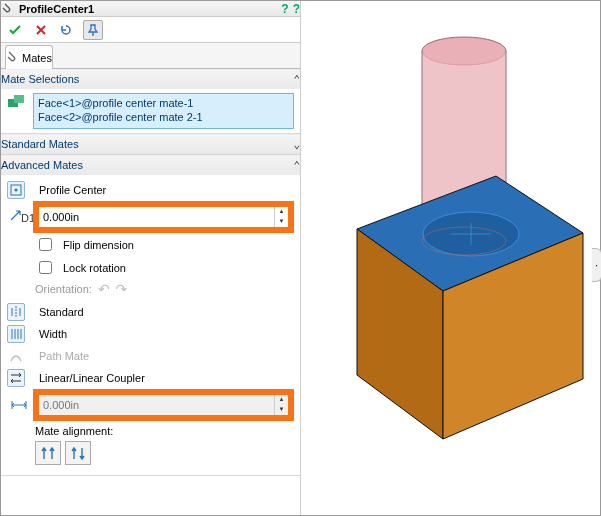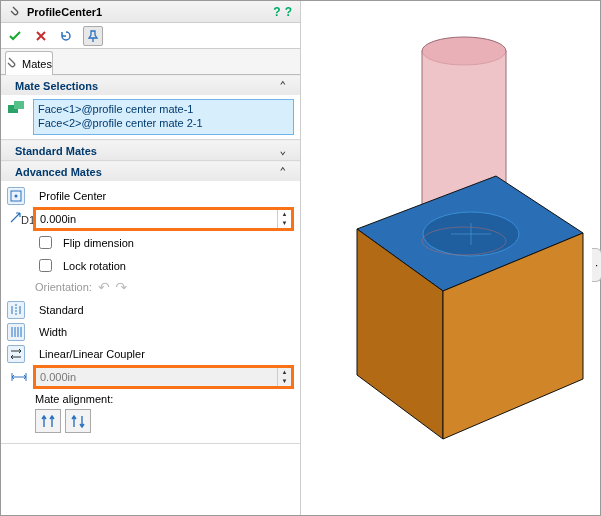--- a/index.html
+++ b/index.html
@@ -1,44 +1,44 @@
 <!DOCTYPE html>
 <html><head>
 <meta charset="utf-8">
 <style>
   * { box-sizing: border-box; font-family: "Segoe UI", Tahoma, sans-serif; font-size: 11px; }
   body { margin: 0; width: 601px; height: 516px; background: #fff; display: flex; border: 1px solid #999; }
   .panel { width: 300px; height: 514px; border-right: 1px solid #ccc; background: #fff; display: flex; flex-direction: column; }
   .viewport { flex: 1; height: 514px; position: relative; }
-  .titlebar { display: flex; align-items: center; height: 22px; background: linear-gradient(#f5f5f5,#e8e8e8); border-bottom: 1px solid #ccc; padding: 0 8px; justify-content: center; }
+  .titlebar { display: flex; align-items: center; height: 16px; background: linear-gradient(#f5f5f5,#e8e8e8); border-bottom: 1px solid #ccc; padding: 0 0; justify-content: center; }
   .titlebar .icon-att { width: 14px; margin-right: 4px; color:#444; }
   .titlebar .title { flex: 1; font-weight: 600; }
   .titlebar .help { color: #0a6; margin-left: 4px; font-weight: bold; font-size: 12px; }
   .confirmbar { display: flex; align-items: center; height: 26px; border-bottom: 1px solid #ccc; padding: 0 4px; gap: 6px; }
   .ci { width: 20px; height: 20px; display:flex; align-items:center; justify-content:center; border:1px solid transparent; border-radius:2px;}
   .ci.press { background:#e8e8e8; border-color:#aaa; }
   .tabs { display: flex; height: 26px; border-bottom: 1px solid #bbb; background:#f5f5f5; align-items:flex-end; padding-left:4px; gap:2px;}
   .tab { display:flex; align-items:center; gap:4px; padding: 4px 0; border:1px solid #bbb; border-bottom:none; background:#f0f0f0; border-radius:3px 3px 0 0; position:relative; top:1px;}
   .tab.active { background:#fff; }
   .tab .glyph { color:#555; font-size:12px;}
   .body { flex:1; overflow:hidden; }
   .section { border-bottom:1px solid #d8d8d8; }
-  .sec-head { display:flex; align-items:flex-end; background:linear-gradient(#f4f4f4,#e9e9e9); padding:3px 14px; font-weight:700; color:#003a6e; border-top:1px solid #eee;}
+  .sec-head { display:flex; align-items:flex-start; background:linear-gradient(#f4f4f4,#e9e9e9); padding:3px 0; font-weight:400; color:#003a6e; border-top:1px solid #eee;}
   .sec-head .chev { margin-left:auto; color:#333; font-family: monospace; }
   .sec-content { padding: 4px 6px; }
   .sel-row { display:flex; align-items:flex-start; gap:6px; }
   .sel-icon { width:20px; height:20px; color:#2a7; }
   .sel-list { flex:1; border:1px solid #6fb4ea; background:#d7eefd; padding:2px 4px; min-height:36px; }
   .sel-list .item { color:#003a6e; line-height:14px; white-space:nowrap; overflow:hidden; text-overflow:ellipsis;}
   .mate-row { display:flex; align-items:center; gap:14px; padding:2px 0; }
   .mate-icon { width:18px; height:18px; display:flex; align-items:center; justify-content:center; border:1px solid transparent;}
   .mate-icon.box { border:1px solid #8fb3d6; background:#eaf3fb; border-radius:2px;}
   .dim-row { display:flex; align-items:center; gap:4px; margin-left:2px; }
   .dim-icon { width:20px; height:18px; display:flex; align-items:center; justify-content:center;}
-  .spin { flex:1; display:flex; border:3px solid #f97316; background:#fff; height:24px; }
+  .spin { flex:1; display:flex; border:6px solid #f97316; background:#fff; height:32px; }
   .spin input { flex:1; border:none; padding:0 4px; font-size:11px; background:transparent; }
   .spin .ar { width:14px; display:flex; flex-direction:column; border-left:1px solid #ccc;}
   .spin .ar div { flex:1; font-size:6px; text-align:center; line-height:8px; color:#333; }
   .chk { display:flex; align-items:center; gap:8px; margin-left:28px; padding:2px 0;}
   .chk input { width:13px; height:13px;}
   .orient { margin-left:28px; color:#999; display:flex; align-items:center; gap:6px; padding:2px 0 4px;}
   .orient .arrbtn { color:#bbb; font-size:14px; }
   .dim-list .spin { background:#f0f0f0; }
   .dim-list .spin input { color:#777; }
   .align { padding:0 6px 6px 28px; }
@@ -176,20 +176,28 @@
           <span>Standard</span>
         </div>
         <div class="mate-row">
           <span class="mate-icon box">
             <svg width="14" height="14">
                 <path d="M3 2 L3 12 M6 2 L6 12 M9 2 L9 12 M12 2 L12 12" stroke="#2a72c0"></path>
               </svg>
           </span>
           <span>Width</span>
         </div>
+        <div class="mate-row" style="color:#aaa;">
+          <span class="mate-icon">
+            <svg width="14" height="14">
+                <path d="M2 12 Q7 2 12 12" fill="none" stroke="#bbb" stroke-width="1.3"></path>
+              </svg>
+          </span>
+          <span>Path Mate</span>
+        </div>
         <div class="mate-row">
           <span class="mate-icon box">
             <svg width="14" height="14">
                 <path d="M2 4 L12 4 M2 10 L12 10 M10 2 L12 4 L10 6 M4 8 L2 10 L4 12" fill="none" stroke="#233" stroke-width="1"></path>
               </svg>
           </span>
           <span>Linear/Linear Coupler</span>
         </div>
 
         <div class="dim-row dim-list">

